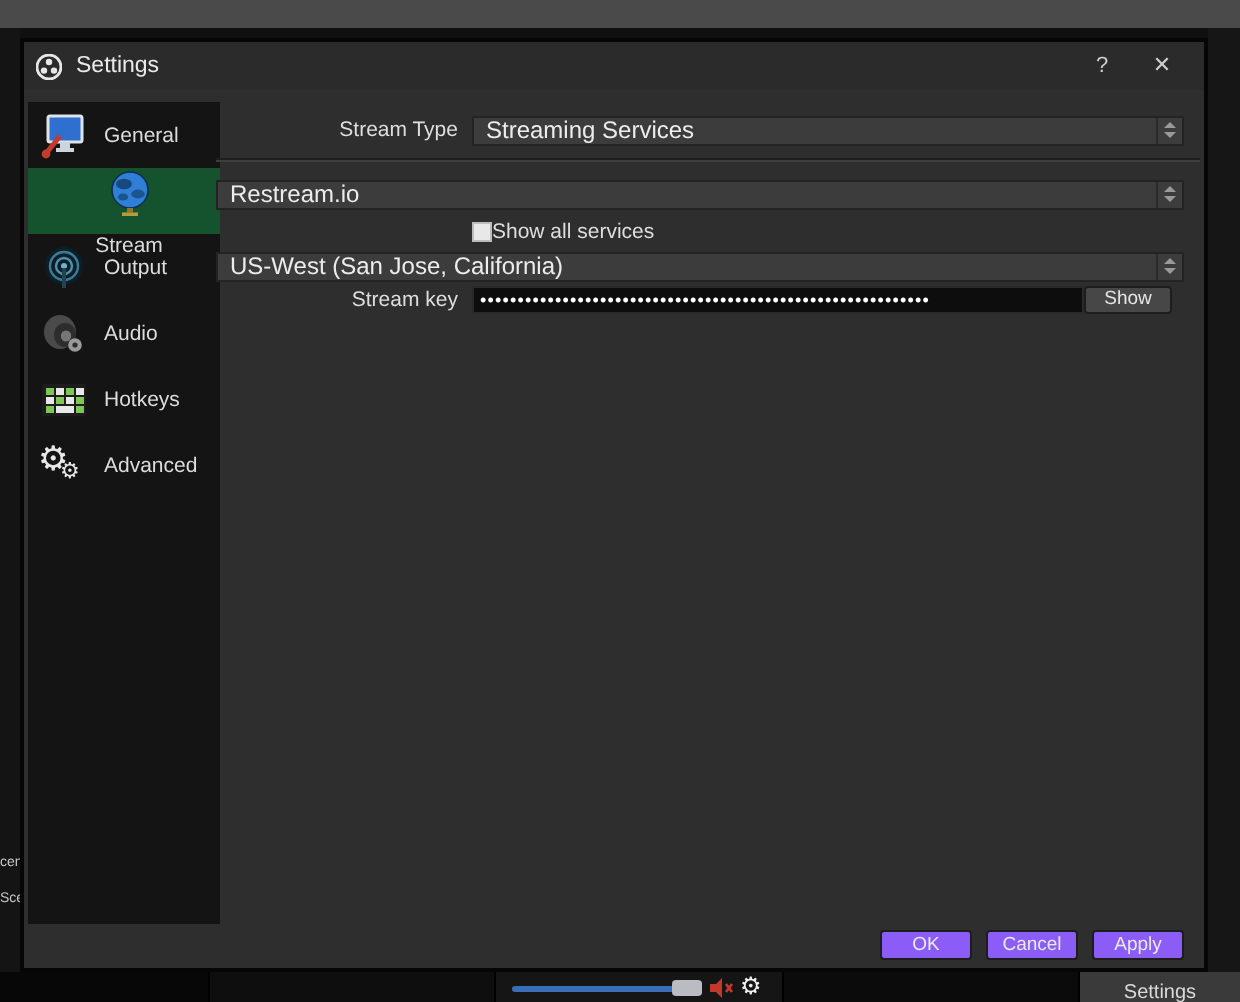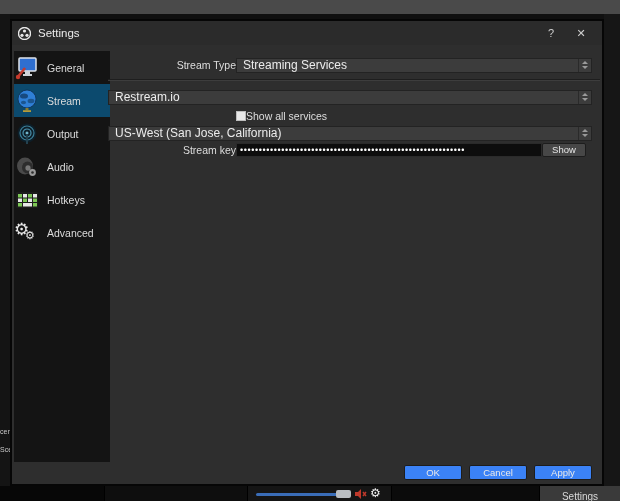--- a/index.html
+++ b/index.html
@@ -24,40 +24,40 @@
   .mixer-gear{position:absolute;left:122px;top:0px;color:#f0f0f0;font-size:12px;font-family:"DejaVu Sans",sans-serif;line-height:15px;}
 
   
   .dialog{position:absolute;left:10px;top:19px;width:594px;height:467px;background:#2e2e2e;border:2px solid #060606;overflow:hidden;}
   .titlebar{position:absolute;left:0;top:0;width:590px;height:24px;background:#2b2b2b;display:flex;align-items:center;padding:0 6px;}
   .title-text{color:#eaeaea;font-size:11.5px;margin-left:7px;flex:1;}
   .tb-btn{width:30px;height:24px;color:#cfcfcf;font-size:11px;text-align:center;line-height:24px;}
 
   
   .sidebar{position:absolute;left:2px;top:30px;width:96px;height:411px;background:#141414;overflow:hidden;}
-  .side-item{height:33px;display:flex;align-items:center;gap:7px;color:#dcdcdc;font-size:10.5px;}
-  .side-item.selected{background:#0c4a6e;}
+  .side-item{height:33px;display:flex;align-items:center;padding-left:5px;gap:7px;color:#dcdcdc;font-size:10.5px;}
+  .side-item.selected{background:#14532d;flex-direction:column;}
   .side-icon{width:26px;height:26px;flex:0 0 26px;display:flex;align-items:center;justify-content:center;}
 
   
   .form-row{position:absolute;left:96px;right:10px;height:16px;display:flex;align-items:center;}
-  .f-label{width:128px;text-align:right;color:#dedede;font-size:10.5px;white-space:nowrap;}
+  .f-label{width:128px;text-align:right;padding-right:7px;color:#dedede;font-size:10.5px;white-space:nowrap;}
   .combo{flex:1;height:15px;background:#3c3c3c;border:1px solid #232323;color:#ececec;font-size:12px;line-height:13px;padding-left:6px;position:relative;white-space:nowrap;overflow:hidden;}
   .spin{position:absolute;right:0;top:0;width:13px;height:13px;border-left:1px solid #2a2a2a;display:flex;flex-direction:column;align-items:center;justify-content:center;gap:2px;}
   .arr-up{width:0;height:0;border-left:3px solid transparent;border-right:3px solid transparent;border-bottom:3px solid #9a9a9a;}
   .arr-dn{width:0;height:0;border-left:3px solid transparent;border-right:3px solid transparent;border-top:3px solid #9a9a9a;}
   .separator{position:absolute;left:96px;right:2px;height:2px;border-top:1px solid #1e1e1e;border-bottom:1px solid #3d3d3d;}
   .chk-row{position:absolute;left:224px;height:12px;display:flex;align-items:center;gap:0;color:#dedede;font-size:10.5px;}
   .chk-box{width:10px;height:10px;background:#e8e8e8;border:1px solid #bdbdbd;}
   .key-input{height:14px;background:#0d0d0d;border:1px solid #2a2a2a;color:#fff;font-size:9px;letter-spacing:0.6px;line-height:12px;padding:0 3px;overflow:hidden;white-space:nowrap;width:306px;}
   .show-btn{width:44px;height:14px;background:#474747;border:1px solid #1d1d1d;border-radius:2px;color:#e6e6e6;font-size:9.5px;text-align:center;line-height:12px;}
 
   
   .footer{position:absolute;right:10px;bottom:4px;display:flex;gap:7px;}
-  .btn{width:58px;height:15px;background:#3b82f6;border:1px solid #1d1d1d;border-radius:2px;color:#e9e9e9;font-size:9.5px;text-align:center;line-height:13px;}
+  .btn{width:46px;height:15px;background:#8b5cf6;border:1px solid #1d1d1d;border-radius:2px;color:#e9e9e9;font-size:9.5px;text-align:center;line-height:13px;}
 
   .gearglyph{font-family:"DejaVu Sans",sans-serif;color:#e8e8e8;}
 </style>
 </head>
 <body>
 
 <div class="screen">
 
   <div class="top-strip"></div>
   <div class="left-strip">

